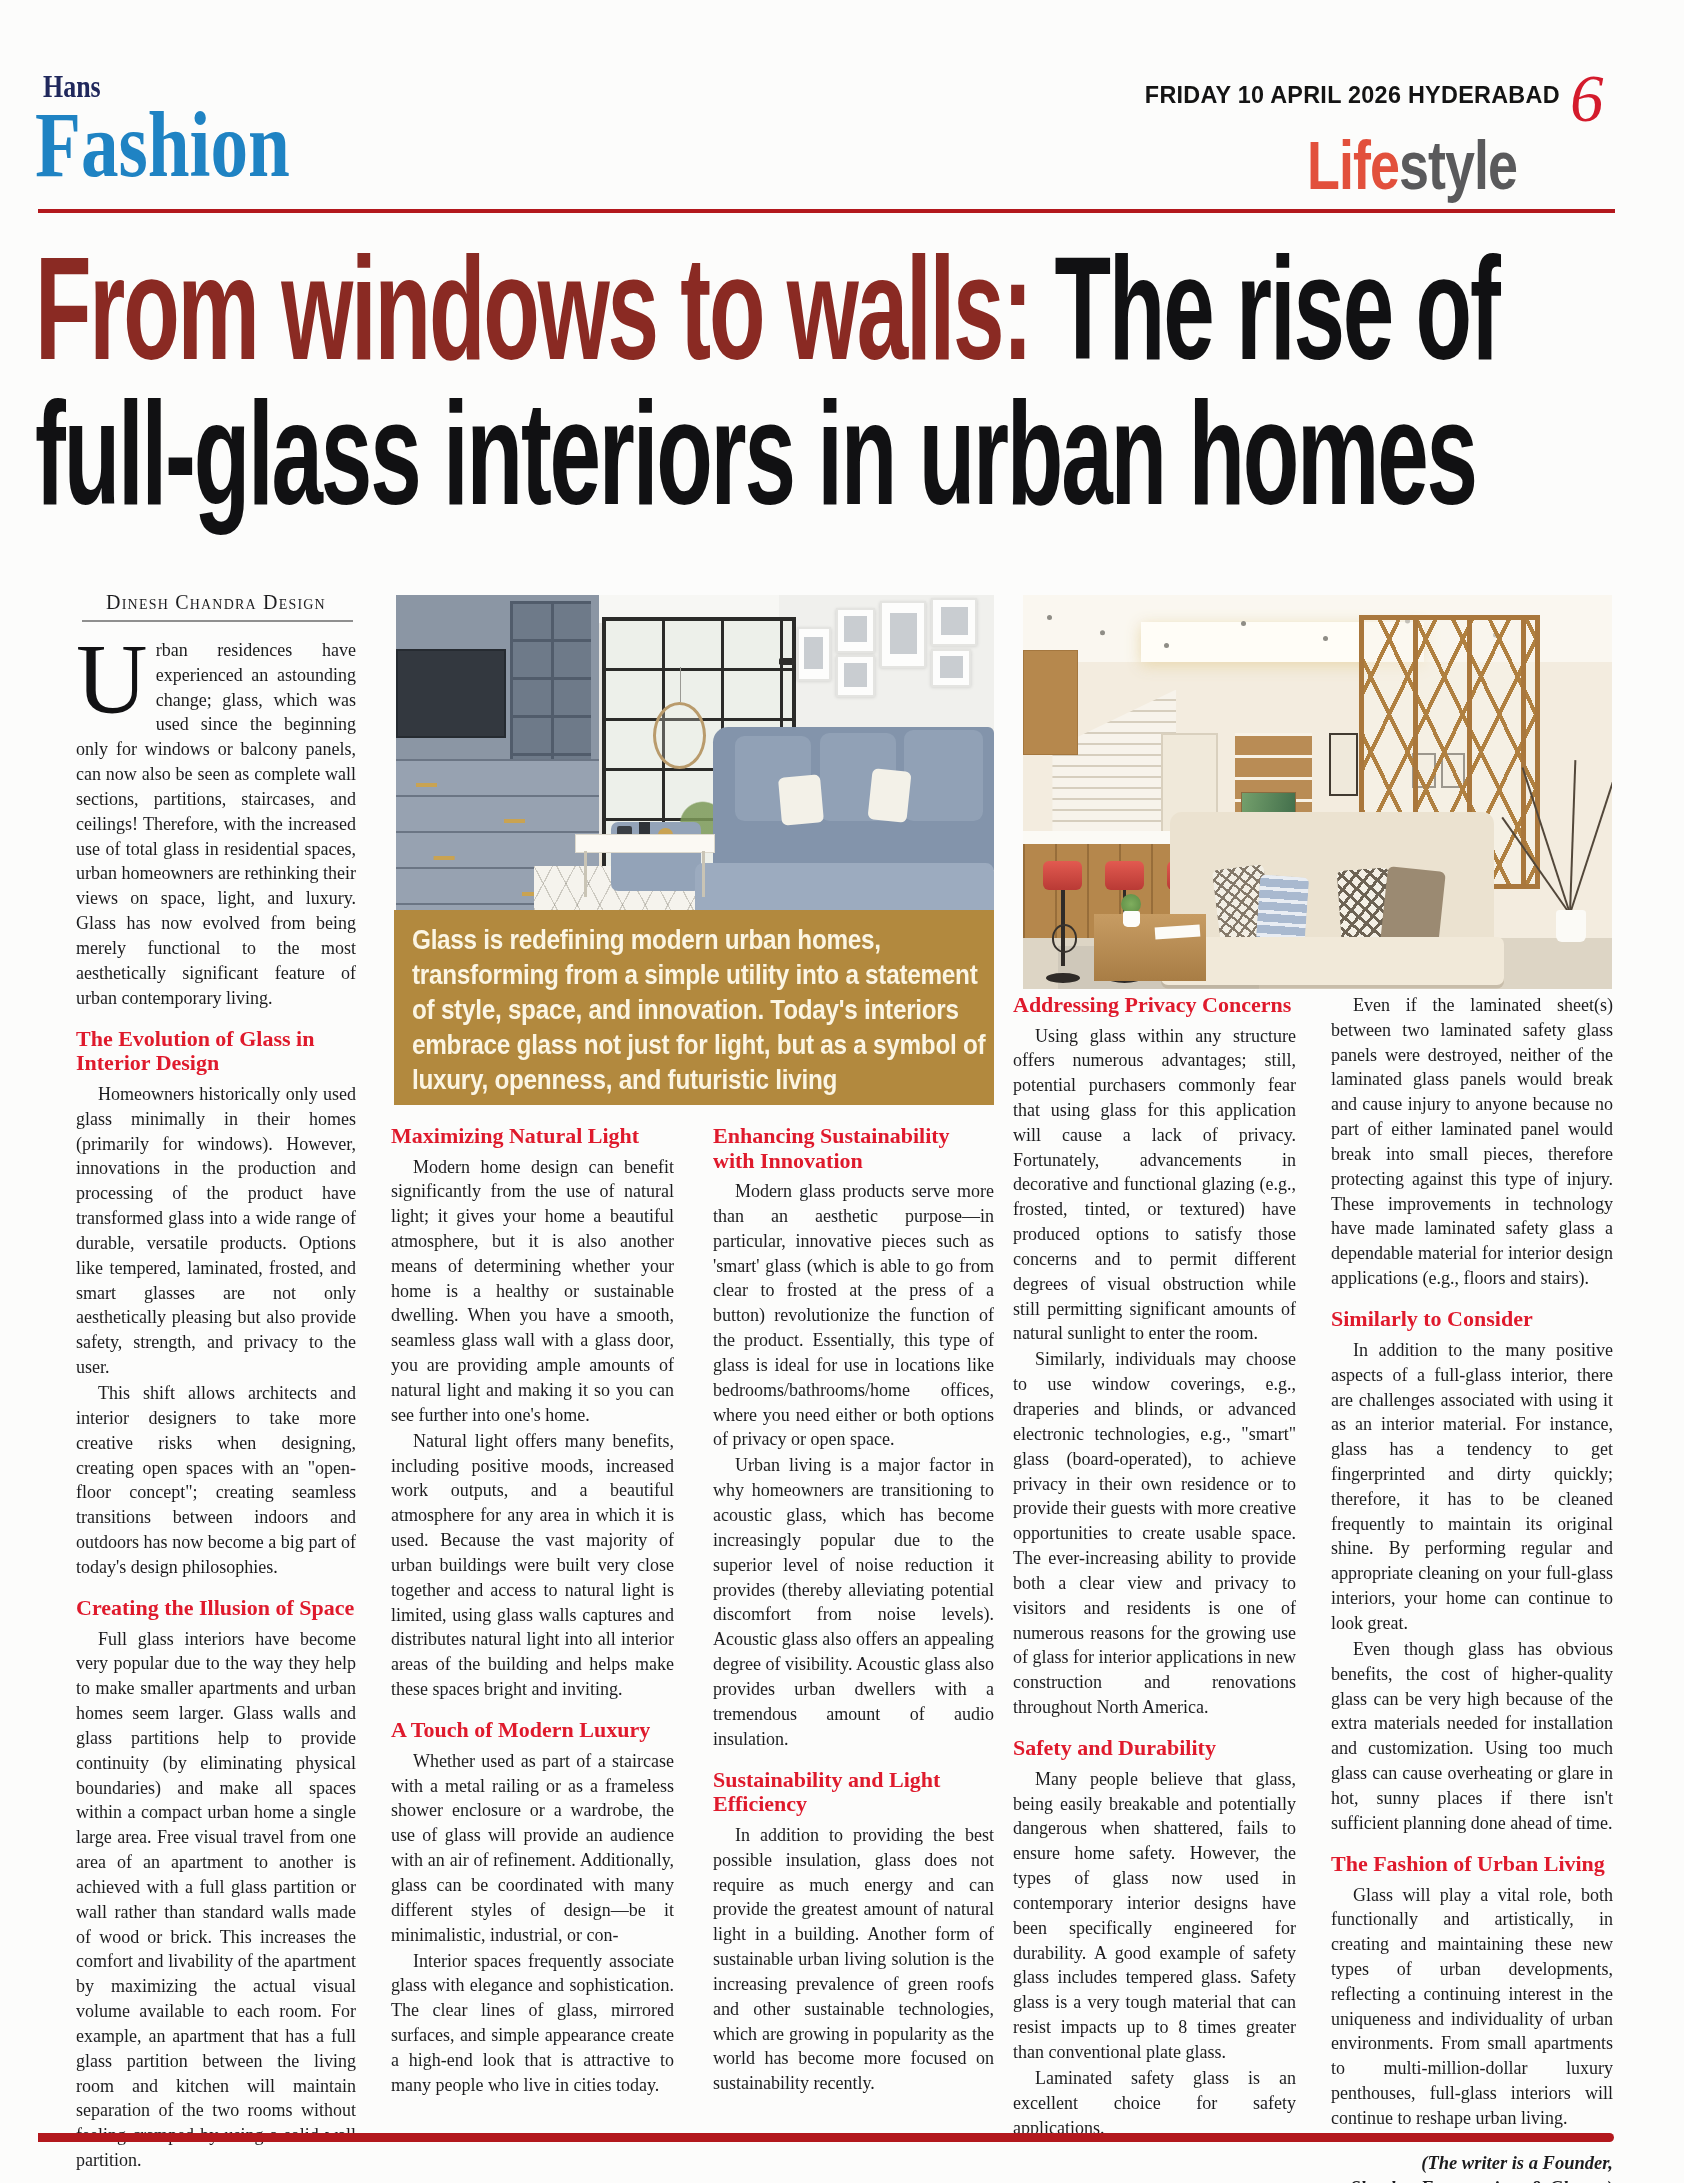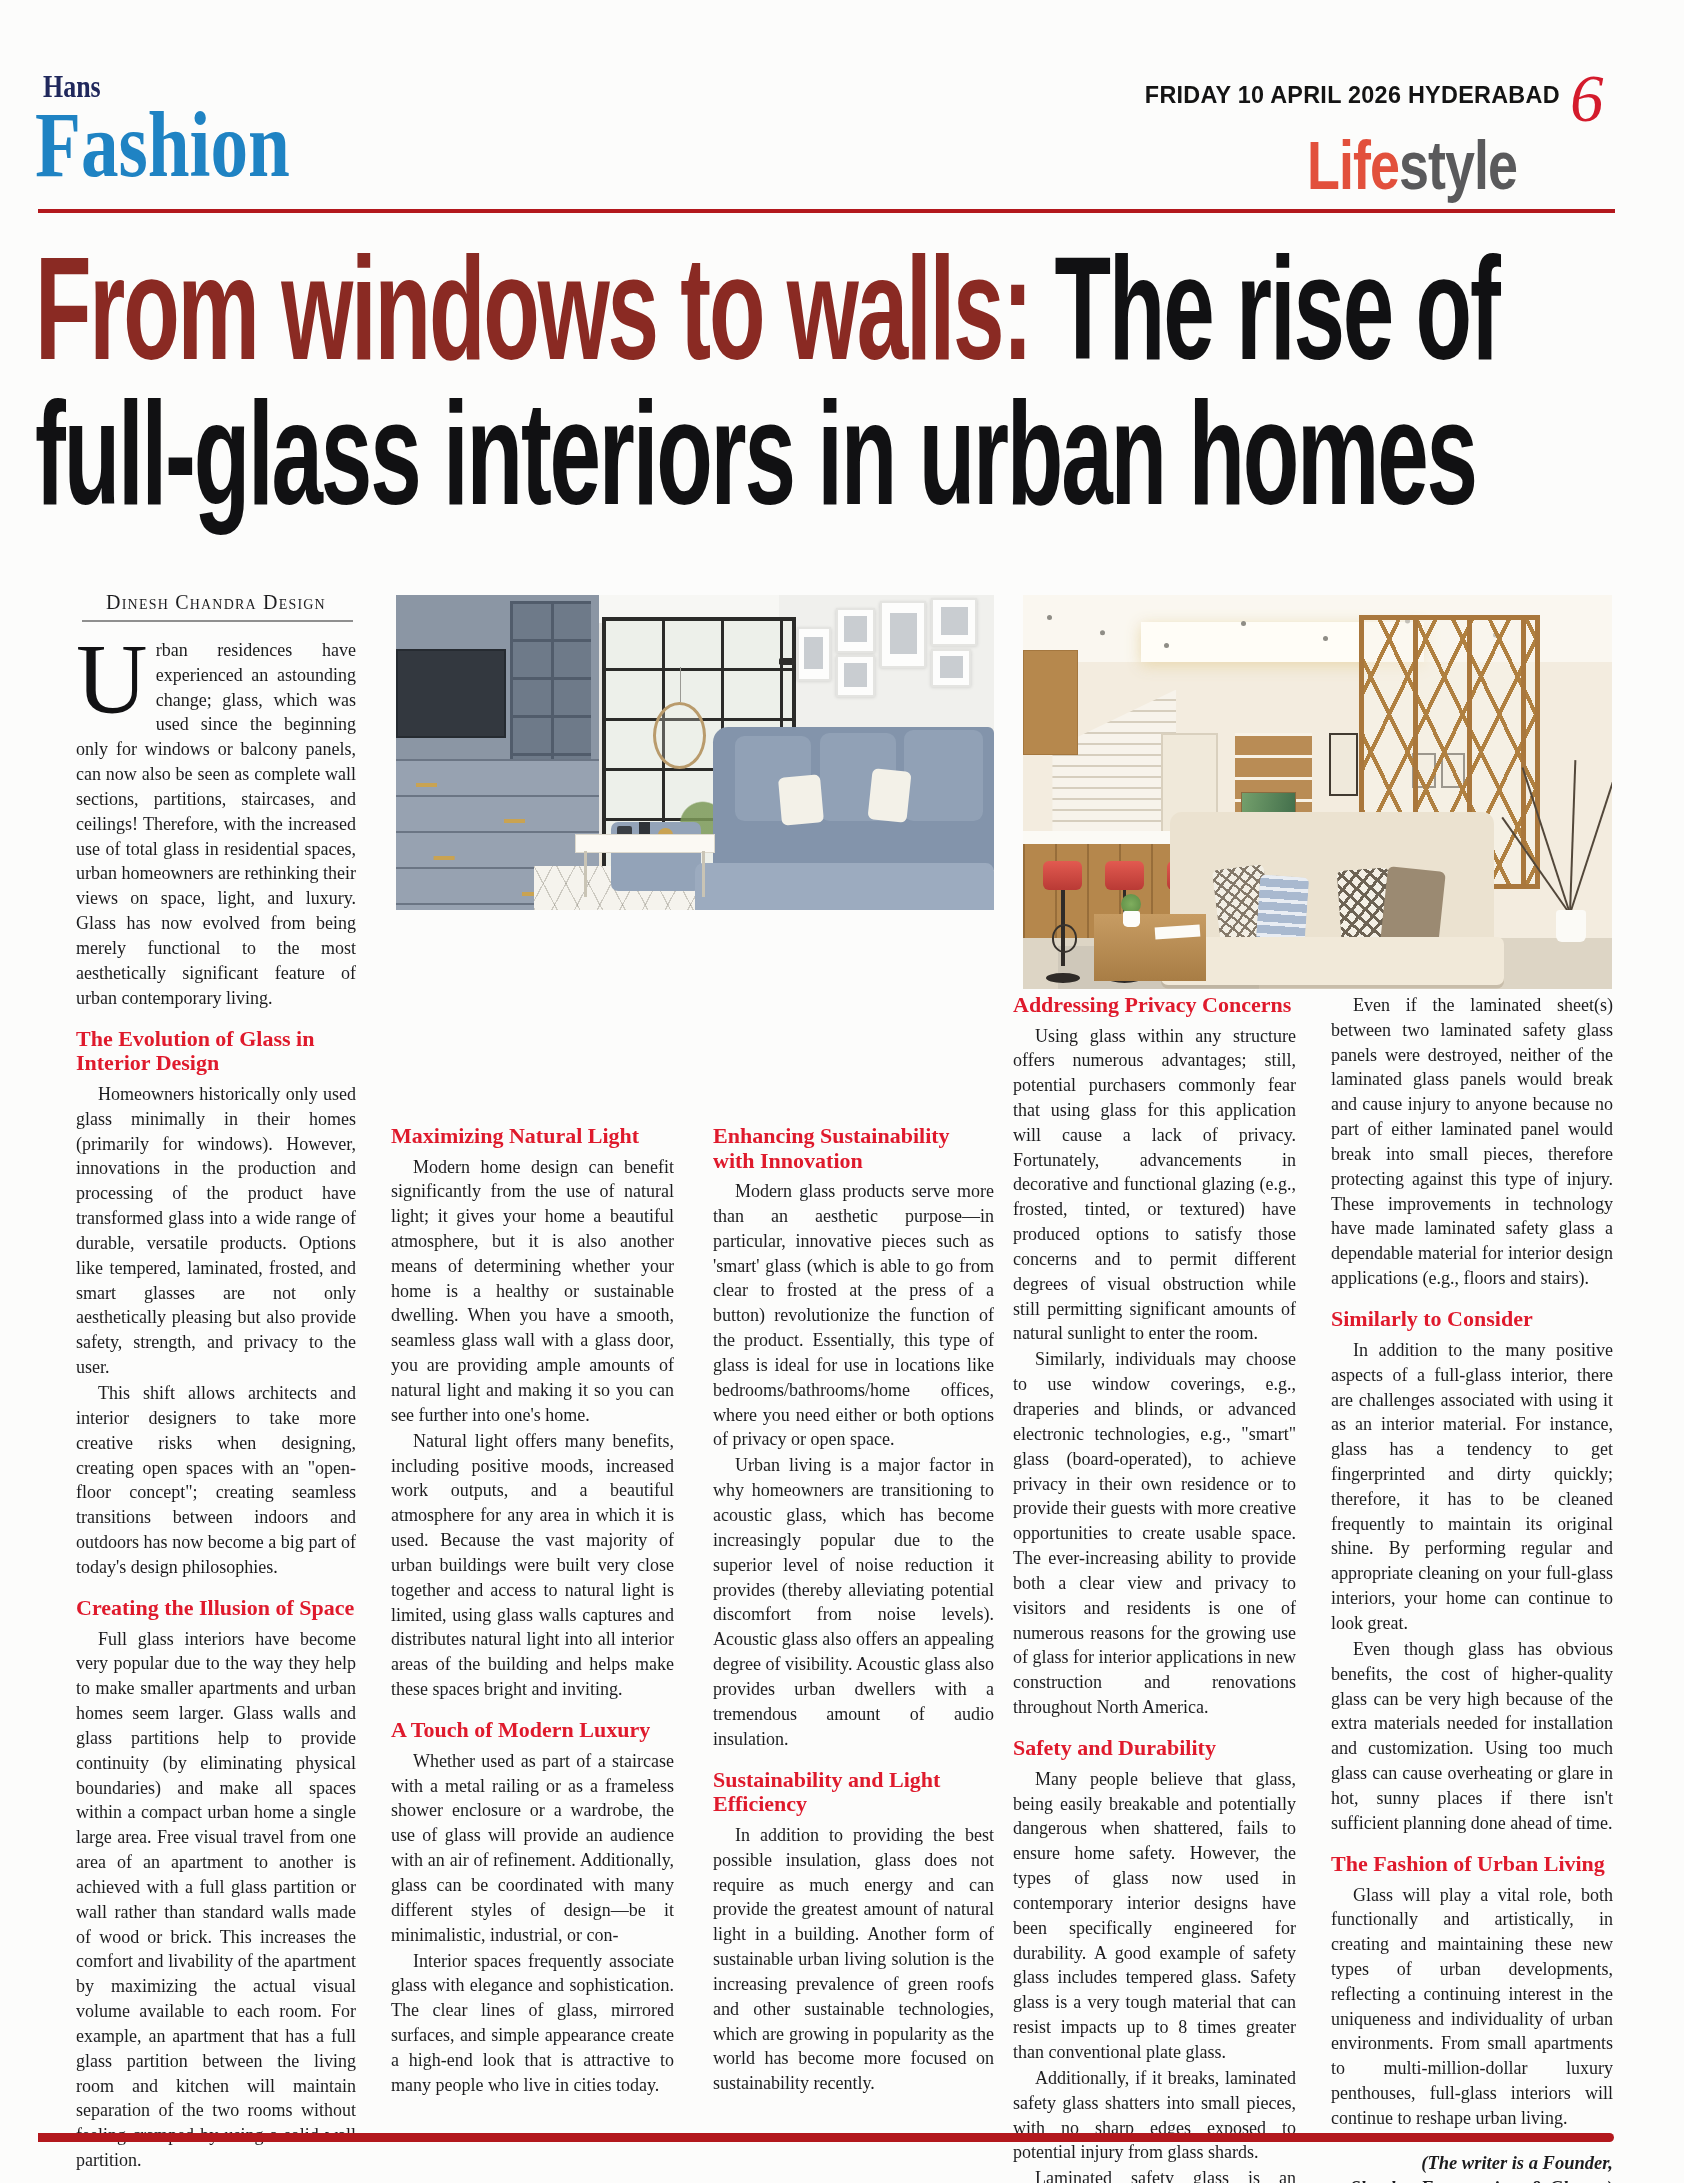--- a/index.html
+++ b/index.html
@@ -233,20 +233,23 @@
     <div class="pl-table">
       <div class="pl-cupA"></div>
       <div class="pl-cupB"></div>
       <div class="pl-gold"></div>
       <div class="pl-table-top"></div>
       <div class="pl-legL"></div>
       <div class="pl-legR"></div>
     </div>
   </div>
 
+  <div class="goldbox">
+    <div class="gold-inner">Glass is redefining modern urban homes, transforming from a simple utility into a statement of style, space, and innovation. Today's interiors embrace glass not just for light, but as a symbol of luxury, openness, and futuristic living</div>
+  </div>
 
   <div id="photoR" class="photo">
     <div class="pr-backwall"></div>
     <div class="pr-ceiling">
       <div class="pr-cove"></div>
       <div class="pr-dots"></div>
     </div>
     <div class="pr-floor"></div>
     <div class="pr-rug"></div>
     <div class="pr-stairs"></div>
@@ -328,21 +331,20 @@
     <div class="shead">Sustainability and Light Efficiency</div>
     <p>In addition to providing the best possible insulation, glass does not require as much energy and can provide the greatest amount of natural light in a building. Another form of sustainable urban living solution is the increasing prevalence of green roofs and other sustainable technologies, which are growing in popularity as the world has become more focused on sustainability recently.</p>
   </div>
 
   <div id="col4" class="col">
     <div class="shead">Addressing Privacy Concerns</div>
     <p>Using glass within any structure offers numerous advantages; still, potential purchasers commonly fear that using glass for this application will cause a lack of privacy. Fortunately, advancements in decorative and functional glazing (e.g., frosted, tinted, or textured) have produced options to satisfy those concerns and to permit different degrees of visual obstruction while still permitting significant amounts of natural sunlight to enter the room.</p>
     <p>Similarly, individuals may choose to use window coverings, e.g., draperies and blinds, or advanced electronic technologies, e.g., "smart" glass (board-operated), to achieve privacy in their own residence or to provide their guests with more creative opportunities to create usable space. The ever-increasing ability to provide both a clear view and privacy to visitors and residents is one of numerous reasons for the growing use of glass for interior applications in new construction and renovations throughout North America.</p>
     <div class="shead">Safety and Durability</div>
     <p>Many people believe that glass, being easily breakable and potentially dangerous when shattered, fails to ensure home safety. However, the types of glass now used in contemporary interior designs have been specifically engineered for durability. A good example of safety glass includes tempered glass. Safety glass is a very tough material that can resist impacts up to 8 times greater than conventional plate glass.</p>
-    <p>Additionally, if it breaks, laminated safety glass shatters into small pieces, with no sharp edges exposed to potential injury from glass shards.</p>
     <p>Laminated safety glass is an excellent choice for safety applications.</p>
   </div>
 
   <div id="col5" class="col">
     <p>Even if the laminated sheet(s) between two laminated safety glass panels were destroyed, neither of the laminated glass panels would break and cause injury to anyone because no part of either laminated panel would break into small pieces, therefore protecting against this type of injury. These improvements in technology have made laminated safety glass a dependable material for interior design applications (e.g., floors and stairs).</p>
     <div class="shead">Similarly to Consider</div>
     <p>In addition to the many positive aspects of a full-glass interior, there are challenges associated with using it as an interior material. For instance, glass has a tendency to get fingerprinted and dirty quickly; therefore, it has to be cleaned frequently to maintain its original shine. By performing regular and appropriate cleaning on your full-glass interiors, your home can continue to look great.</p>
     <p>Even though glass has obvious benefits, the cost of higher-quality glass can be very high because of the extra materials needed for installation and customization. Using too much glass can cause overheating or glare in hot, sunny places if there isn't sufficient planning done ahead of time.</p>
     <div class="shead">The Fashion of Urban Living</div>
     <p>Glass will play a vital role, both functionally and artistically, in creating and maintaining these new types of urban developments, reflecting a continuing interest in the uniqueness and individuality of urban environments. From small apartments to multi-million-dollar luxury penthouses, full-glass interiors will continue to reshape urban living.</p>

